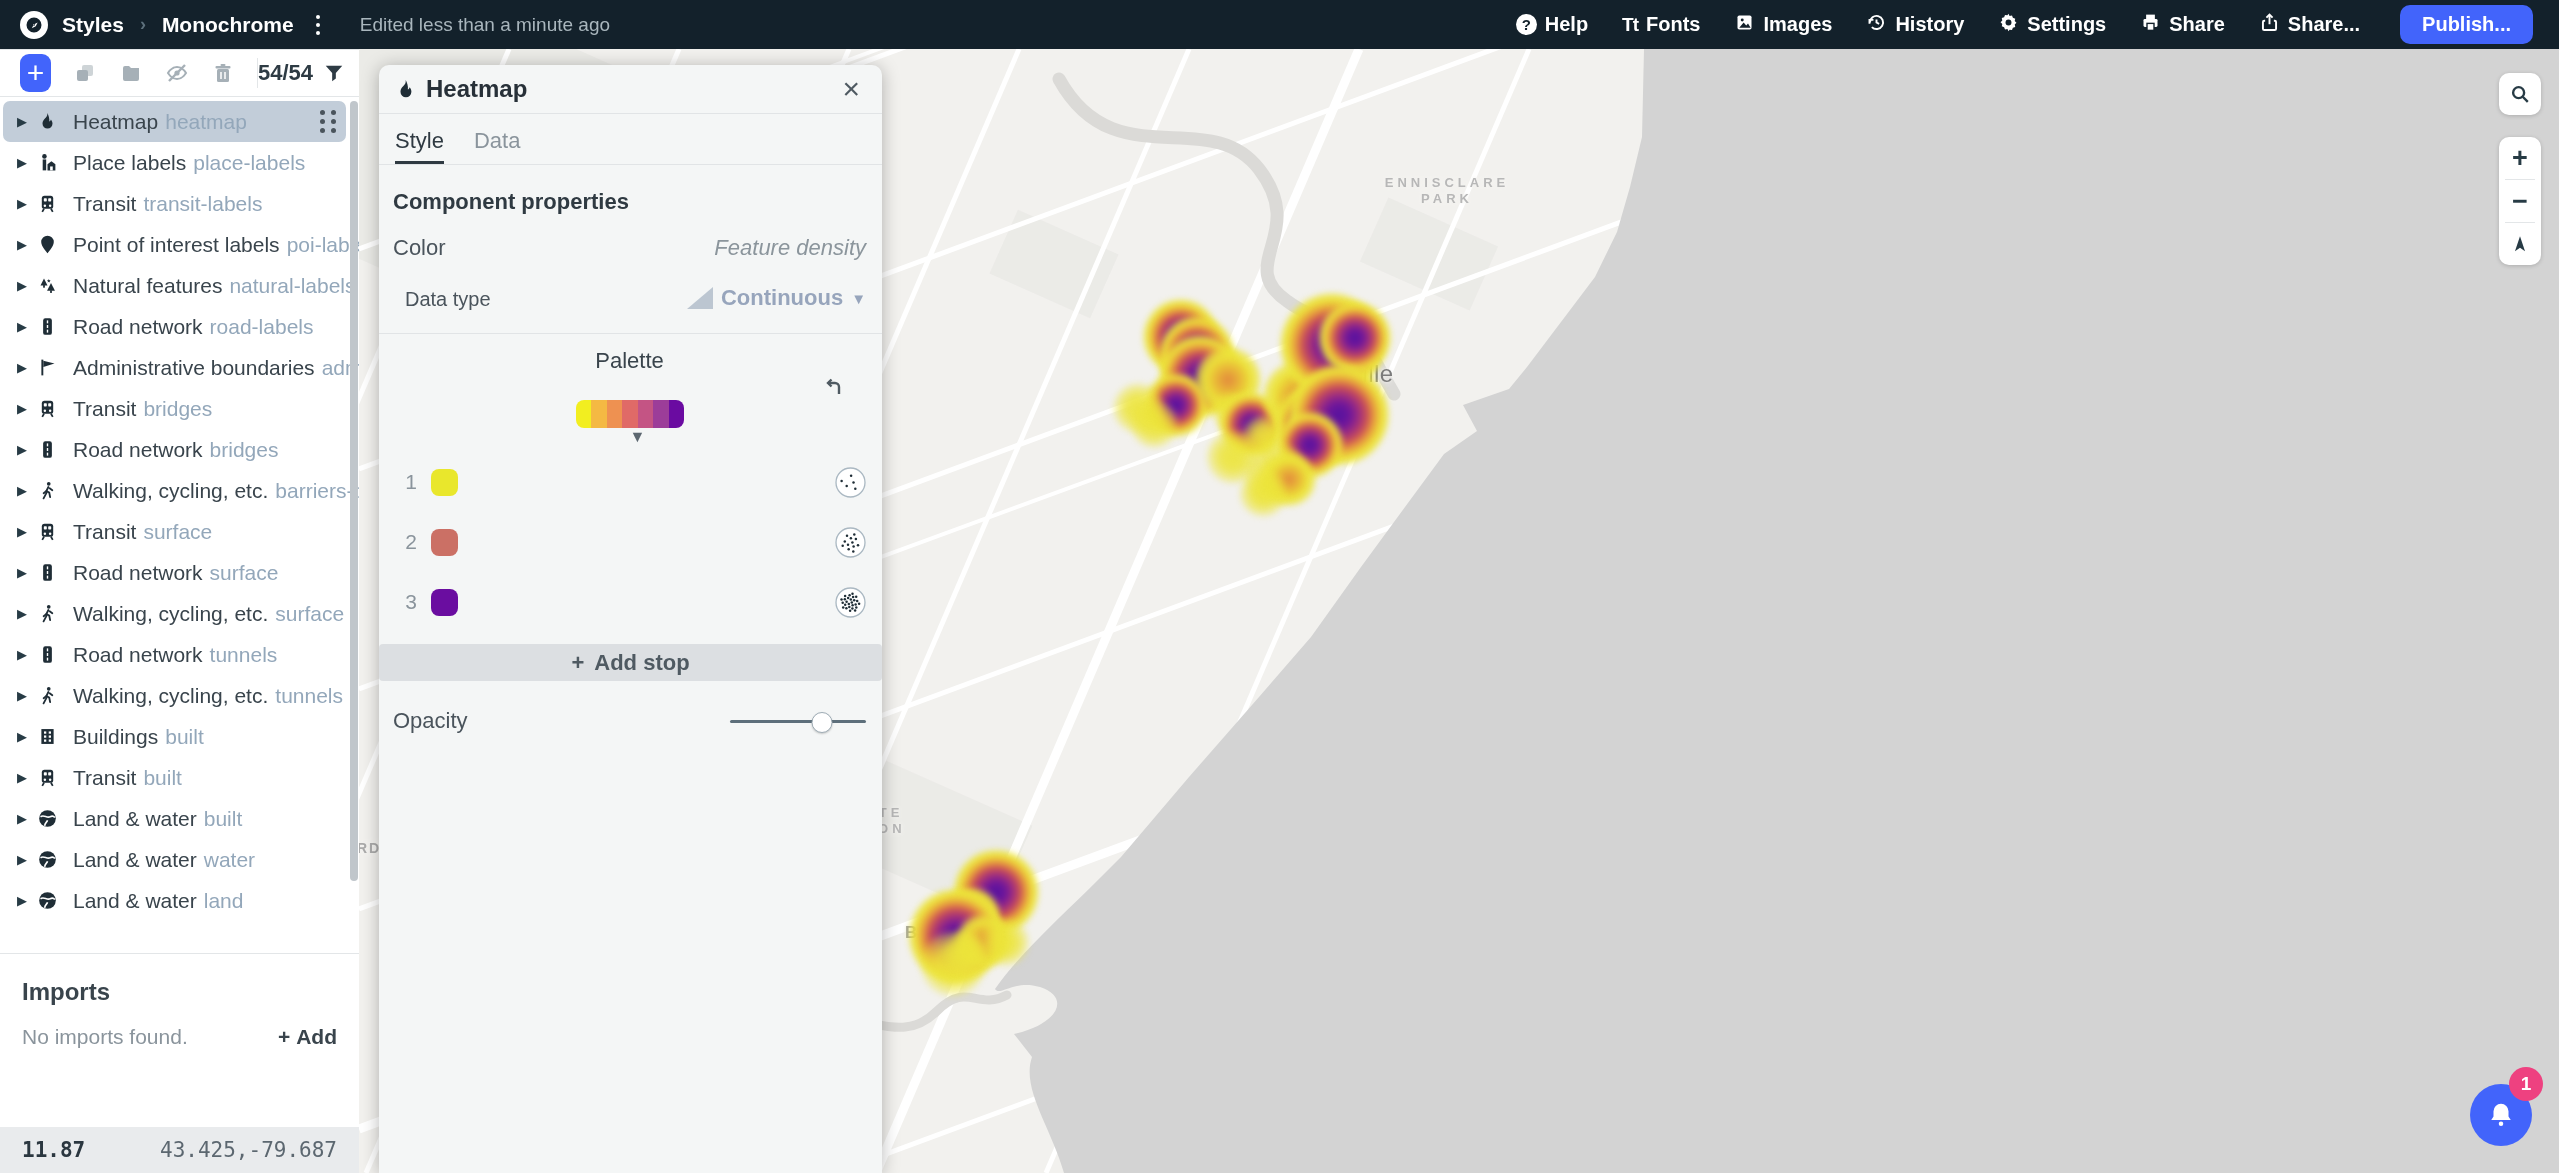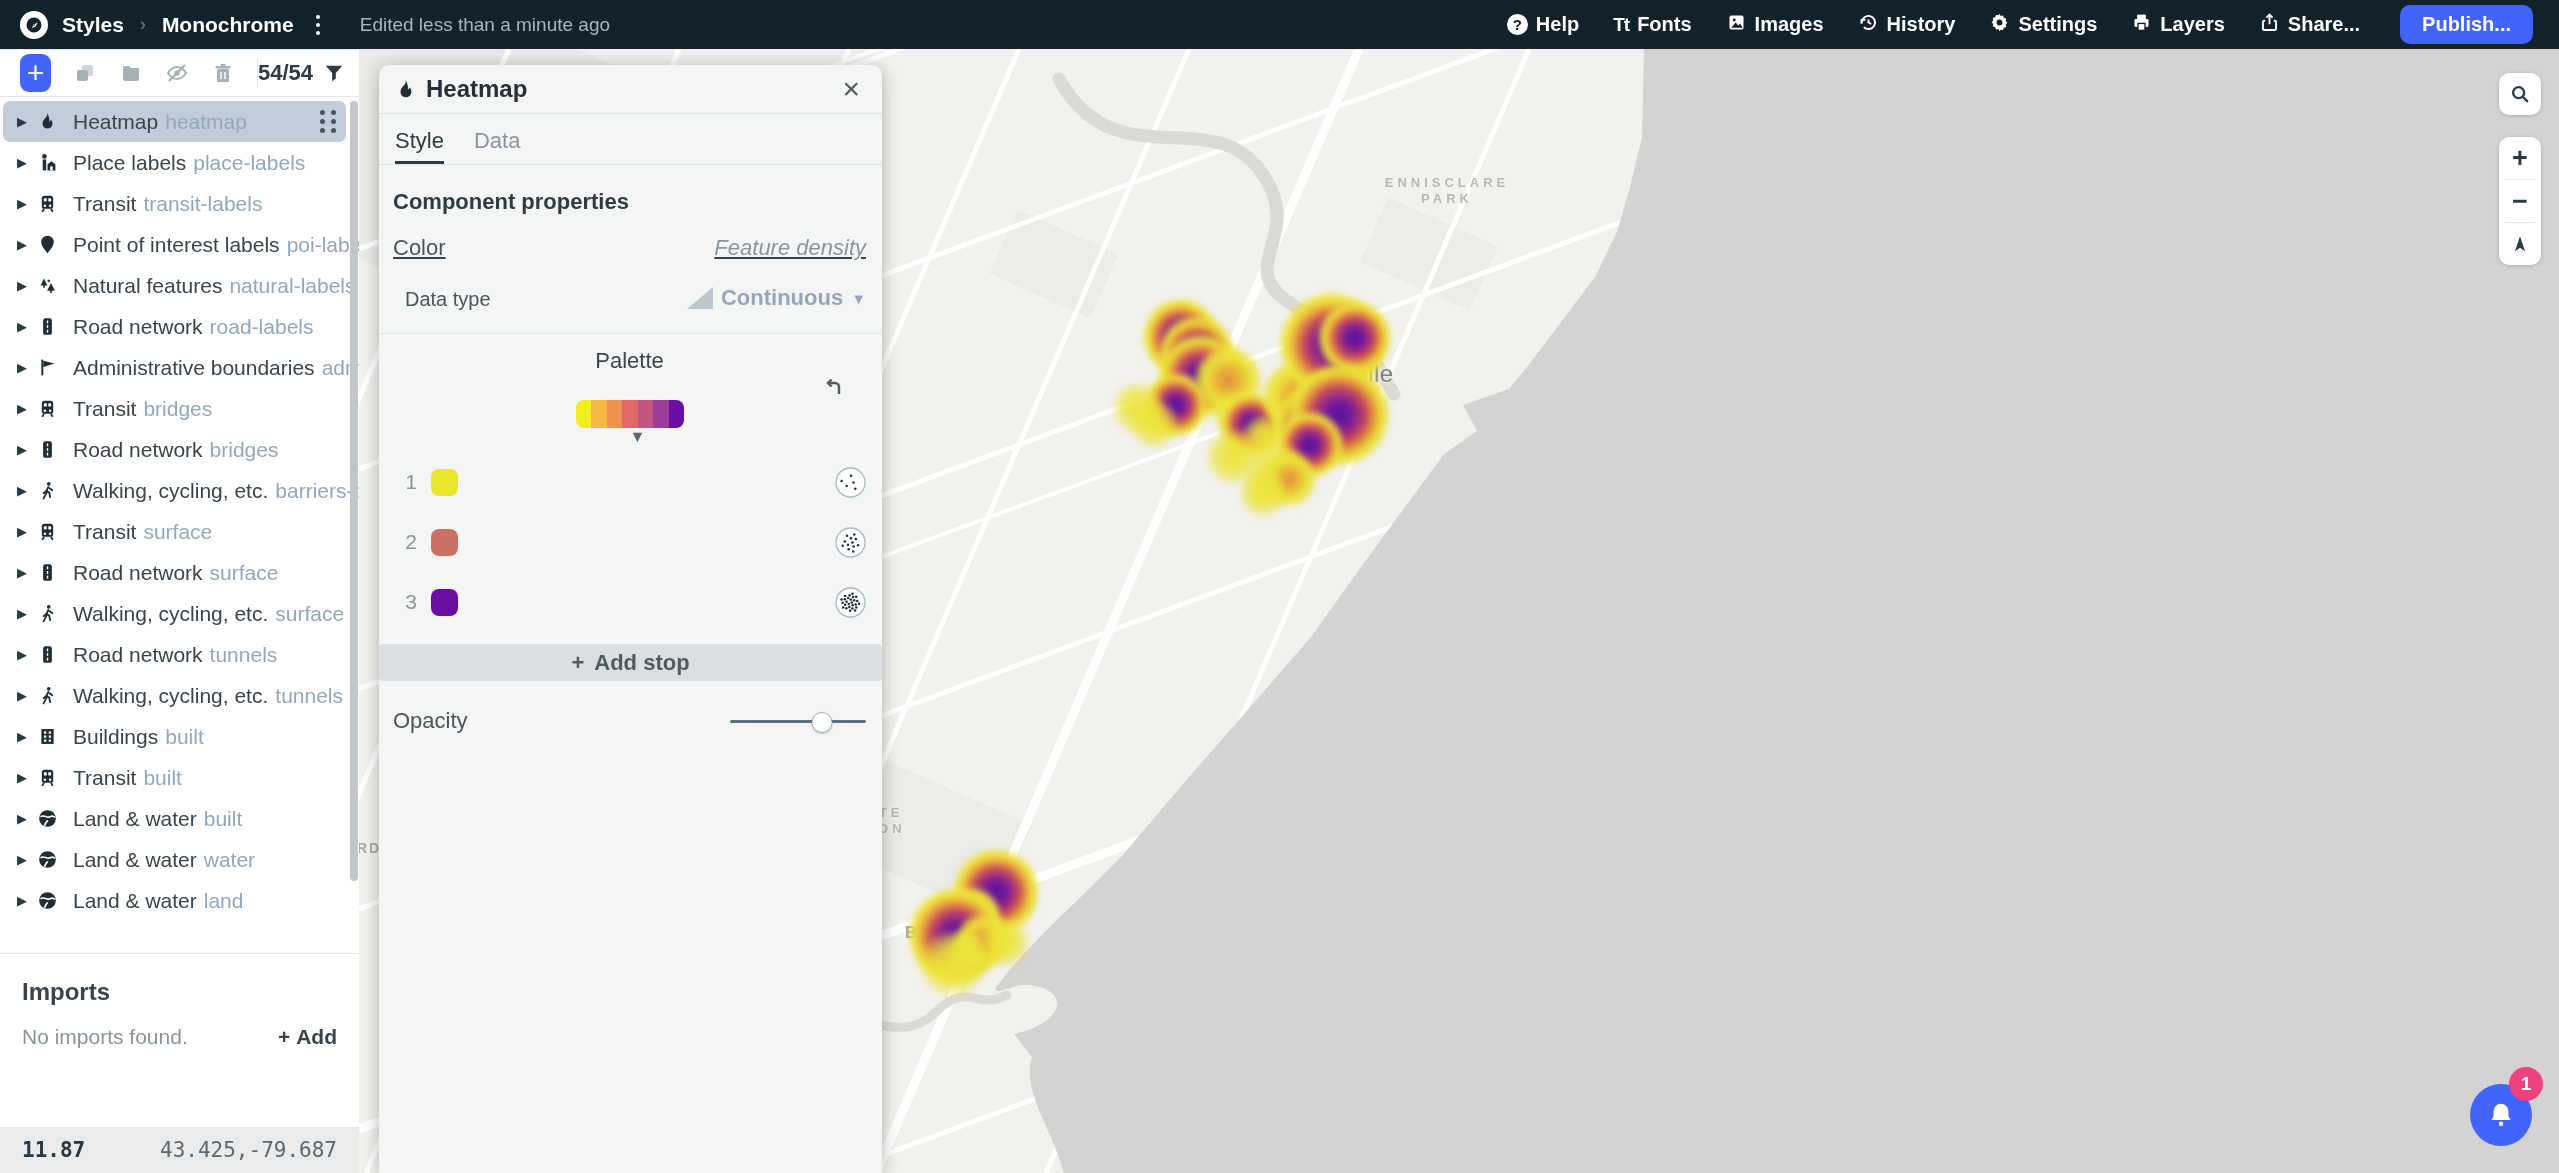--- a/index.html
+++ b/index.html
@@ -104,21 +104,21 @@
   .pn-flame{color:#1f2d36;display:flex;margin-right:10px;}
   .pn-flame svg{width:23px;height:23px;}
   .pn-title{font-weight:bold;font-size:24px;color:#273038;}
   #panel-close{margin-left:auto;background:none;border:none;color:#4f5a62;font-size:30px;cursor:pointer;
     font-family:inherit;line-height:1;}
   .pn-div{height:1px;background:#e1e4e6;}
   .pn-tabs{display:flex;gap:30px;padding:14px 0 0 16px;height:36px;}
   .pn-tab{font-size:22px;color:#8a949c;cursor:pointer;padding-bottom:8px;}
   .pn-tab.active{color:#2f3a42;border-bottom:3px solid #2f3a42;}
   .pn-section{font-weight:bold;font-size:22px;color:#2f3a42;padding:24px 16px 4px 14px;}
-  .pn-row{display:flex;align-items:center;padding:16px 16px 14px 14px;text-decoration:underline;}
+  .pn-row{display:flex;align-items:center;padding:16px 16px 14px 14px;}
   .pn-row .lbl{font-size:22px;color:#4a545c;}
   .val-italic{margin-left:auto;font-style:italic;color:#8b959c;font-size:22px;}
   .sub-row{display:flex;align-items:flex-end;padding:10px 16px 22px 26px;}
   .sub-row .lbl{font-size:20px;color:#4a545c;}
   .dtype{margin-left:auto;display:flex;align-items:center;gap:8px;cursor:pointer;}
   .ramp{width:0;height:0;border-left:26px solid transparent;border-bottom:22px solid #bcc6d1;}
   .dtype-val{color:#97a5bc;font-size:22px;font-weight:bold;}
   .caret-dn{color:#97a5bc;font-size:15px;}
   .pal-row{display:flex;align-items:center;padding:14px 16px 6px 14px;flex-direction:column;}
   #pal-reverse{margin-left:auto;background:none;border:none;color:#4f5a62;cursor:pointer;display:flex;margin-right:14px;}
@@ -196,21 +196,21 @@
               <circle cx="12" cy="12" r="3.4" fill="#13212b"></circle>
             </svg></span>
           <span>Settings</span>
         </div>
         <div class="nav-item">
           <span><svg viewBox="0 0 24 24">
               <rect x="7" y="3" width="10" height="5" fill="currentColor"></rect>
               <rect x="4" y="8" width="16" height="9" rx="1.5" fill="currentColor"></rect>
               <rect x="8" y="13" width="8" height="8" fill="currentColor" stroke="#13212b" stroke-width="1.6"></rect>
             </svg></span>
-          <span>Layers</span>
+          <span>Share</span>
         </div>
         <div class="nav-item">
           <span><svg viewBox="0 0 24 24" fill="none" stroke="currentColor" stroke-width="2.2">
               <path d="M7 10H6a1.5 1.5 0 0 0-1.5 1.5V19A1.5 1.5 0 0 0 6 20.5h12a1.5 1.5 0 0 0 1.5-1.5v-7.5A1.5 1.5 0 0 0 18 10h-1"></path>
               <line x1="12" y1="14" x2="12" y2="3.5"></line>
               <path d="M8.5 6.5 12 3l3.5 3.5"></path>
             </svg></span>
           <span>Share...</span>
         </div>
         <button id="publish-btn">Publish...</button>

